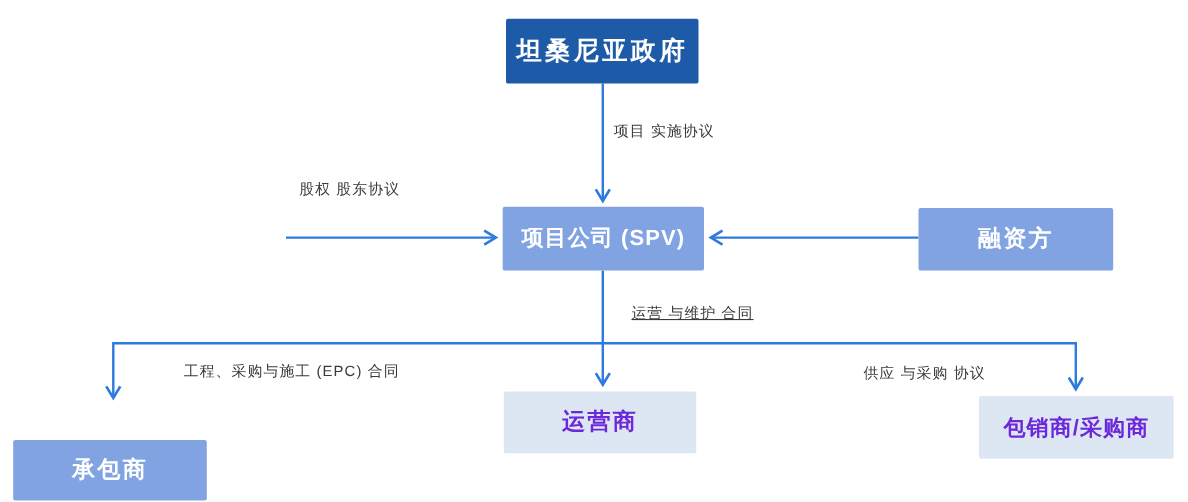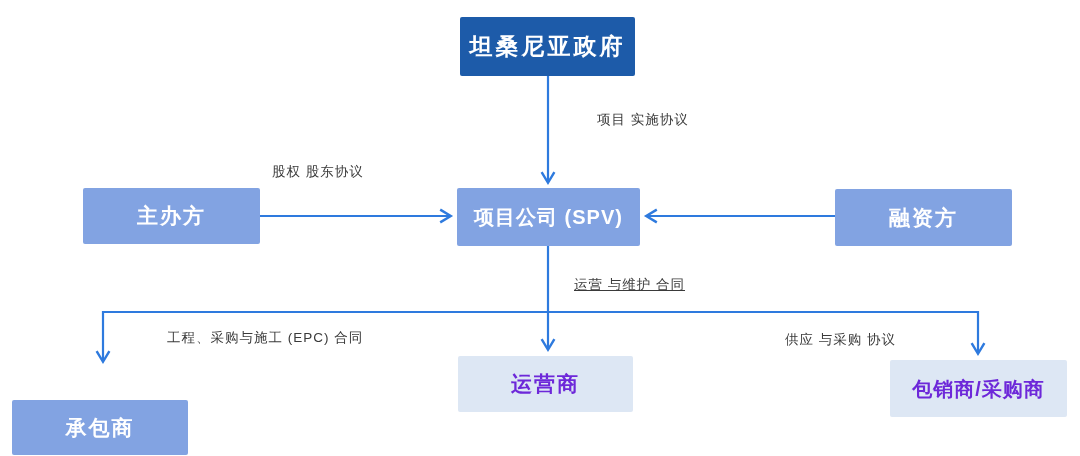--- a/index.html
+++ b/index.html
@@ -65,21 +65,21 @@
   #node-operator    { left: 458px; top: 356px; width: 175px; height: 56px; }
   #node-offtaker    { left: 890px; top: 360px; width: 177px; height: 57px; font-size: 20px; letter-spacing: 1px; }
 
   .edge-label {
     position: absolute;
     font-size: 13.5px;
     color: var(--label-text, #3a3a3a);
     letter-spacing: 1px;
     white-space: nowrap;
   }
-  #label-implementation { left: 558px; top: 111px; margin-left: 39px; }
+  #label-implementation { left: 558px; top: 111px; }
   #label-equity         { left: 272px; top: 163px; }
   #label-loan           { left: 694px; top: 179px; }
   #label-om             { left: 574px; top: 276px; text-decoration: underline; }
   #label-epc            { left: 167px; top: 329px; }
   #label-supply         { left: 785px; top: 331px; }
 </style>
 </head>
 <body>
 
 <div class="canvas">
@@ -103,21 +103,20 @@
 
     <line class="edge-line" x1="103" y1="311" x2="103" y2="360" marker-end="url(#arrowV)"></line>
 
     <line class="edge-line" x1="978" y1="311" x2="978" y2="352" marker-end="url(#arrowV)"></line>
   </svg>
 
   <div class="node node-dark" id="node-government">坦桑尼亚政府</div>
 
   <div class="node node-medium" id="node-spv">项目公司 (SPV)</div>
 
-  <div class="node node-medium" id="node-sponsor">主办方</div>
 
   <div class="node node-medium" id="node-financier">融资方</div>
 
   <div class="node node-medium" id="node-contractor">承包商</div>
 
   <div class="node node-light" id="node-operator">运营商</div>
 
   <div class="node node-light" id="node-offtaker">包销商/采购商</div>
 
   <div class="edge-label" id="label-implementation">项目 实施协议</div>

